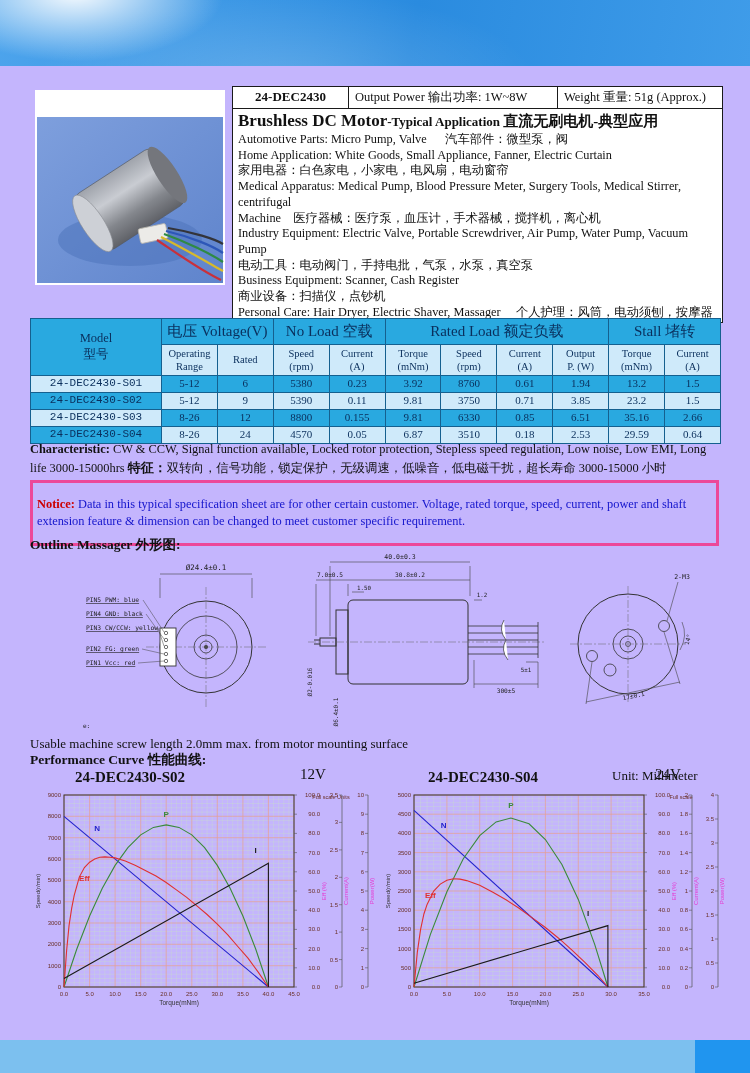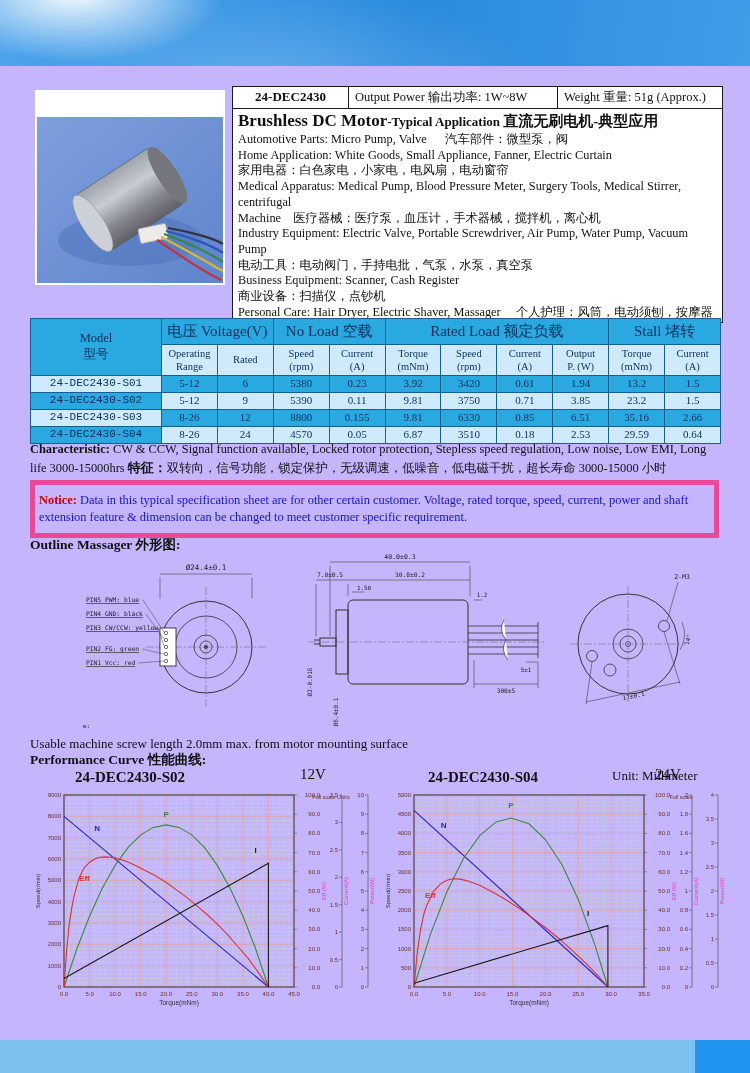--- a/index.html
+++ b/index.html
@@ -37,22 +37,22 @@
   .c-light{background:#cfeafa;}
   .th-model{width:130px;font-size:12.5px;font-weight:normal;}
   .th-group{font-size:15px;font-weight:normal;height:25px;}
   .th-sub{font-size:10.5px;font-weight:normal;height:30px;}
   td.td-model{font-family:"Liberation Mono", monospace;font-size:10px;}
   table.spec tbody td{height:16px;font-size:11px;}
   
   .charact{position:absolute;left:30px;top:441px;width:691px;font-size:12.4px;line-height:1.42;}
   .charact b.cn{font-size:13px;}
   
-  .notice{position:absolute;left:30px;top:480px;width:689px;border:5px solid #ec4899;
-    font-size:12.4px;line-height:1.37;padding:7px 4px;color:#1414cc;box-sizing:border-box;}
+  .notice{position:absolute;left:30px;top:480px;width:689px;border:3px solid #ec4899;
+    font-size:12.4px;line-height:1.37;padding:13px 4px;color:#1414cc;box-sizing:border-box;}
   .red{color:#cc0000;font-weight:bold;}
   .notice .cn-line{display:block;}
   
   .sect{position:absolute;font-weight:bold;font-size:13.5px;}
   .outline-label{left:30px;top:536px;}
   .perf-label{left:30px;top:751px;}
   .screw-note{position:absolute;left:30px;top:736px;font-size:13px;}
   .unit-note{position:absolute;left:612px;top:768px;font-size:13px;}
   
   .outline-svg{position:absolute;left:30px;top:552px;width:690px;height:182px;}
@@ -183,21 +183,21 @@
         </tr>
       </thead>
       <tbody>
         <tr>
           <td class="td-model c-light">24-DEC2430-S01</td>
           <td class="c-blue">5-12</td>
           <td class="c-blue">6</td>
           <td class="c-blue">5380</td>
           <td class="c-blue">0.23</td>
           <td class="c-blue">3.92</td>
-          <td class="c-blue">3420</td>
+          <td class="c-blue">8760</td>
           <td class="c-blue">0.61</td>
           <td class="c-blue">1.94</td>
           <td class="c-blue">13.2</td>
           <td class="c-blue">1.5</td>
         </tr>
         <tr>
           <td class="td-model c-blue">24-DEC2430-S02</td>
           <td class="c-light">5-12</td>
           <td class="c-light">9</td>
           <td class="c-light">5390</td>

